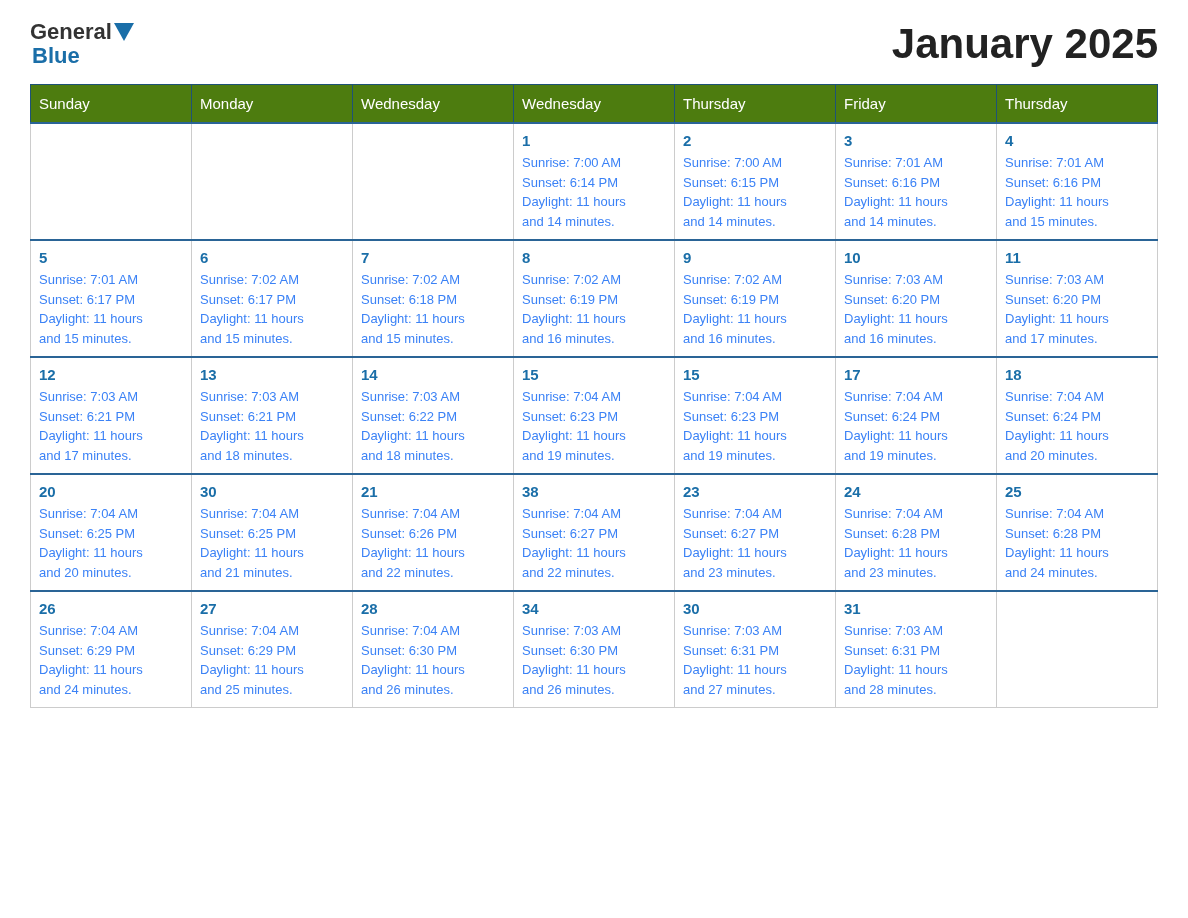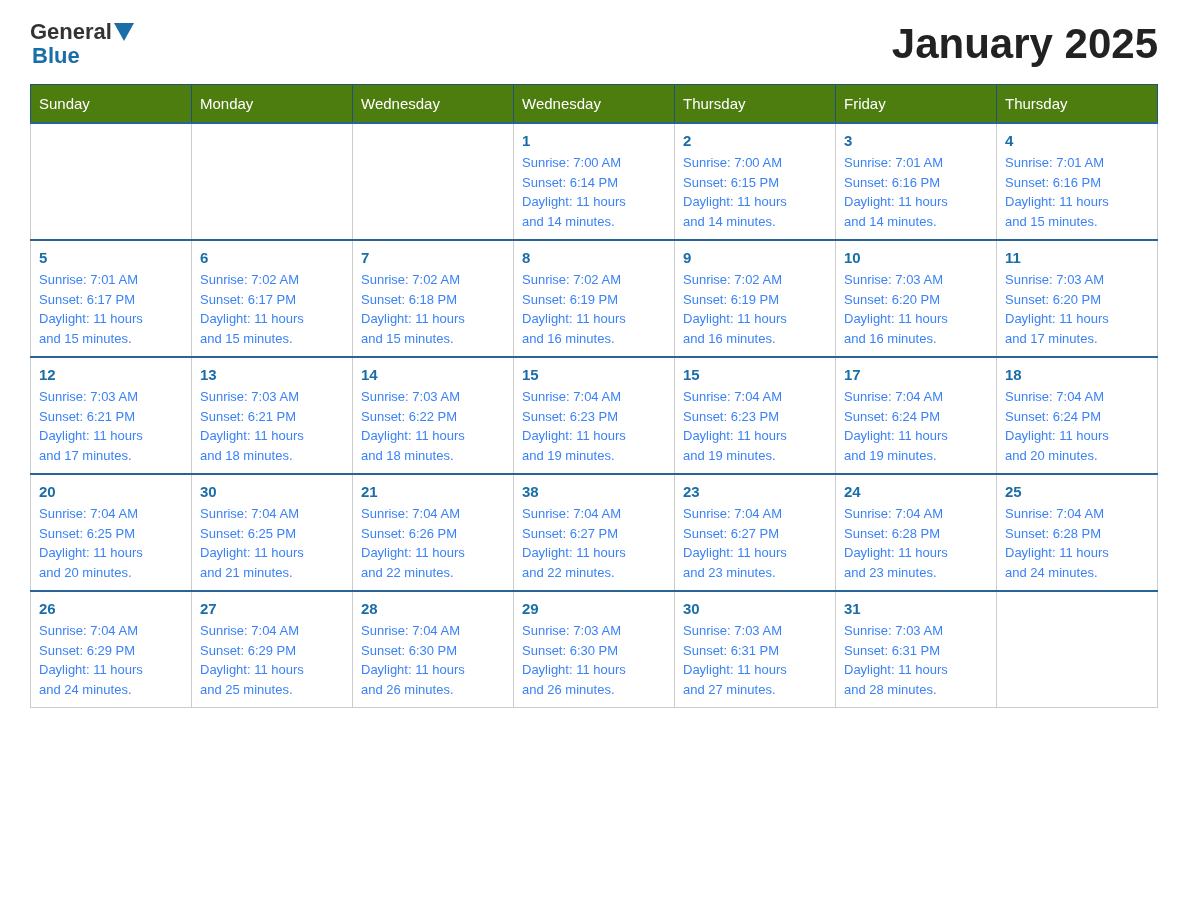--- a/index.html
+++ b/index.html
@@ -330,21 +330,21 @@
 and 25 minutes.</div>
         </td>
         <td>
           <span class="day-number">28</span>
           <div class="day-info" style="white-space: pre-line;">Sunrise: 7:04 AM
 Sunset: 6:30 PM
 Daylight: 11 hours
 and 26 minutes.</div>
         </td>
         <td>
-          <span class="day-number">29</span>
+          <span class="day-number">34</span>
           <div class="day-info" style="white-space: pre-line;">Sunrise: 7:03 AM
 Sunset: 6:30 PM
 Daylight: 11 hours
 and 26 minutes.</div>
         </td>
         <td>
           <span class="day-number">30</span>
           <div class="day-info" style="white-space: pre-line;">Sunrise: 7:03 AM
 Sunset: 6:31 PM
 Daylight: 11 hours

